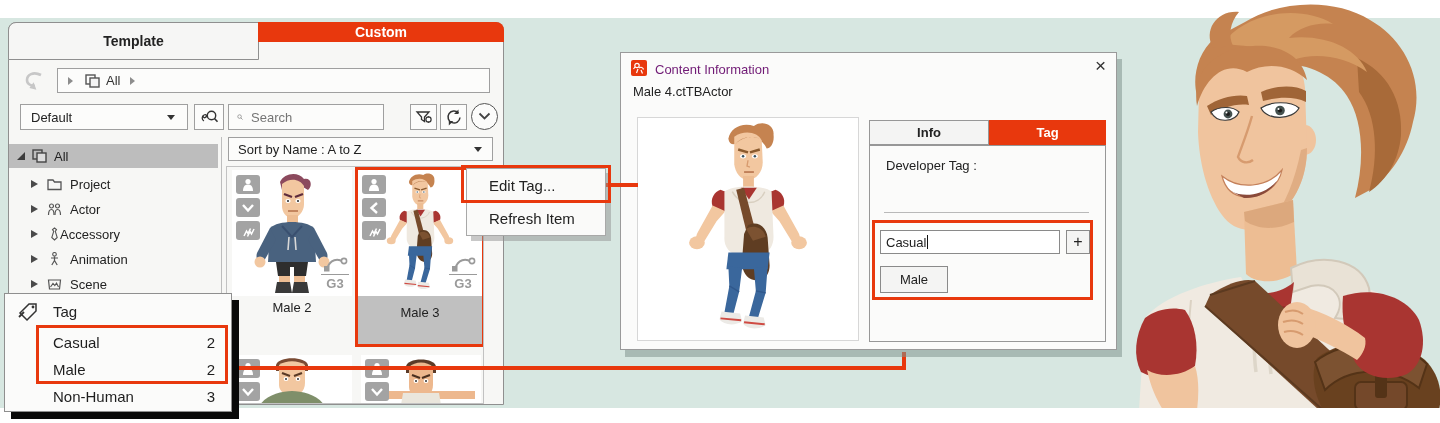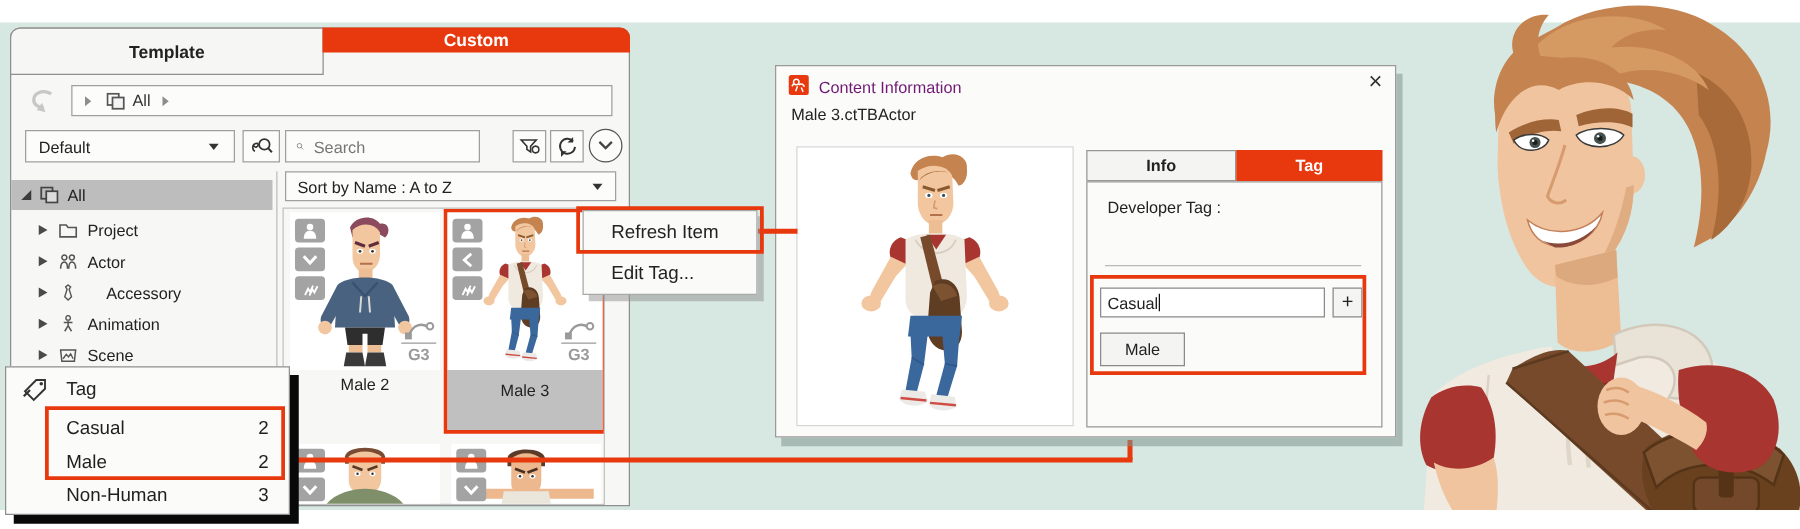--- a/index.html
+++ b/index.html
@@ -240,21 +240,21 @@
     <span style="margin-left:8px;">Actor</span>
   </div>
 
   <div class="abs tree-row" style="top:222px;">
     <span class="exp-closed" style="margin-left:22px;"></span>
     <span style="margin-left:11px;">
       <svg width="11" height="14" viewBox="0 0 11 14">
         <path d="M5.5,1 L7.5,2.6 L6.3,4.4 L8.2,10.5 L5.5,13 L2.8,10.5 L4.7,4.4 L3.5,2.6 Z" stroke="#555" stroke-width="1.1" fill="none"></path>
       </svg>
     </span>
-    <span style="margin-left:25px;">Accessory</span>
+    <span style="margin-left:0;">Accessory</span>
   </div>
 
   <div class="abs tree-row" style="top:247px;">
     <span class="exp-closed" style="margin-left:22px;"></span>
     <span style="margin-left:10px;">
       <svg width="13" height="14" viewBox="0 0 13 14">
         <circle cx="6.5" cy="2.3" r="1.8" stroke="#555" stroke-width="1.1" fill="none"></circle>
         <path d="M6.5,4.5 L6.5,8.5 M3,6 L10,6 M6.5,8.5 L3.8,13 M6.5,8.5 L9.2,13" stroke="#555" stroke-width="1.2" fill="none"></path>
       </svg>
     </span>
@@ -426,21 +426,21 @@
 
     <div class="abs" style="left:10px;top:7px;width:16px;height:16px;background:#e8380d;border-radius:2px;">
       <svg width="16" height="16" viewBox="0 0 16 16">
         <circle cx="6" cy="5.5" r="2.2" stroke="#fff" stroke-width="1.2" fill="none"></circle>
         <path d="M8,8 C10,6.5 12,7.5 12.5,9.5 M7,9 L5.5,13 M10,10 L11.5,13.5 M4,7 L2.5,9" stroke="#fff" stroke-width="1.2" fill="none"></path>
       </svg>
     </div>
     <div class="abs" style="left:34px;top:9px;font-size:13px;color:#701a75;">Content Information</div>
     <div class="abs" style="right:10px;top:2px;font-size:19px;color:#333;cursor:default;">×</div>
 
-    <div class="abs" style="left:12px;top:31px;font-size:13px;color:#222;">Male 3.ctTBActor</div>
+    <div class="abs" style="left:12px;top:31px;font-size:13px;color:#222;">Male 4.ctTBActor</div>
 
     <div class="abs" style="left:16px;top:64px;width:222px;height:224px;background:#fff;border:1px solid #d7d7d7;box-sizing:border-box;">
       <svg viewBox="0 0 224 224" width="220" height="222">
         <use href="#fig-m3"></use>
       </svg>
     </div>
 
     <div class="dtab" style="left:248px;top:67px;width:120px;background:#f4f4f3;border:1px solid #979797;">
       <span>Info</span>
     </div>
@@ -466,24 +466,24 @@
         <span>Male</span>
       </div>
 
     </div>
   </div>
 
   <div class="rline" style="left:606px;top:183px;width:32px;height:4px;z-index:7;"></div>
 
   <div class="abs menu" style="left:466px;top:168px;width:140px;height:68px;z-index:8;">
     <div class="menu-item">
+      <span>Edit Tag...</span>
+    </div>
+    <div class="menu-item">
       <span>Refresh Item</span>
-    </div>
-    <div class="menu-item">
-      <span>Edit Tag...</span>
     </div>
   </div>
   <div class="hl" style="left:461px;top:165px;width:150px;height:38px;z-index:9;"></div>
 
   <div class="abs popup" style="left:4px;top:293px;width:228px;height:119px;z-index:10;">
     <div class="abs" style="left:0;top:5px;width:100%;height:26px;">
       <span class="abs" style="left:13px;top:3px;">
         <svg width="20" height="20" viewBox="0 0 20 20">
           <path d="M11,2 L18,2 L18,9 L9,18 L2,11 Z" stroke="#333" stroke-width="1.5" fill="none"></path>
           <circle cx="15" cy="5" r="1.4" fill="#333"></circle>

